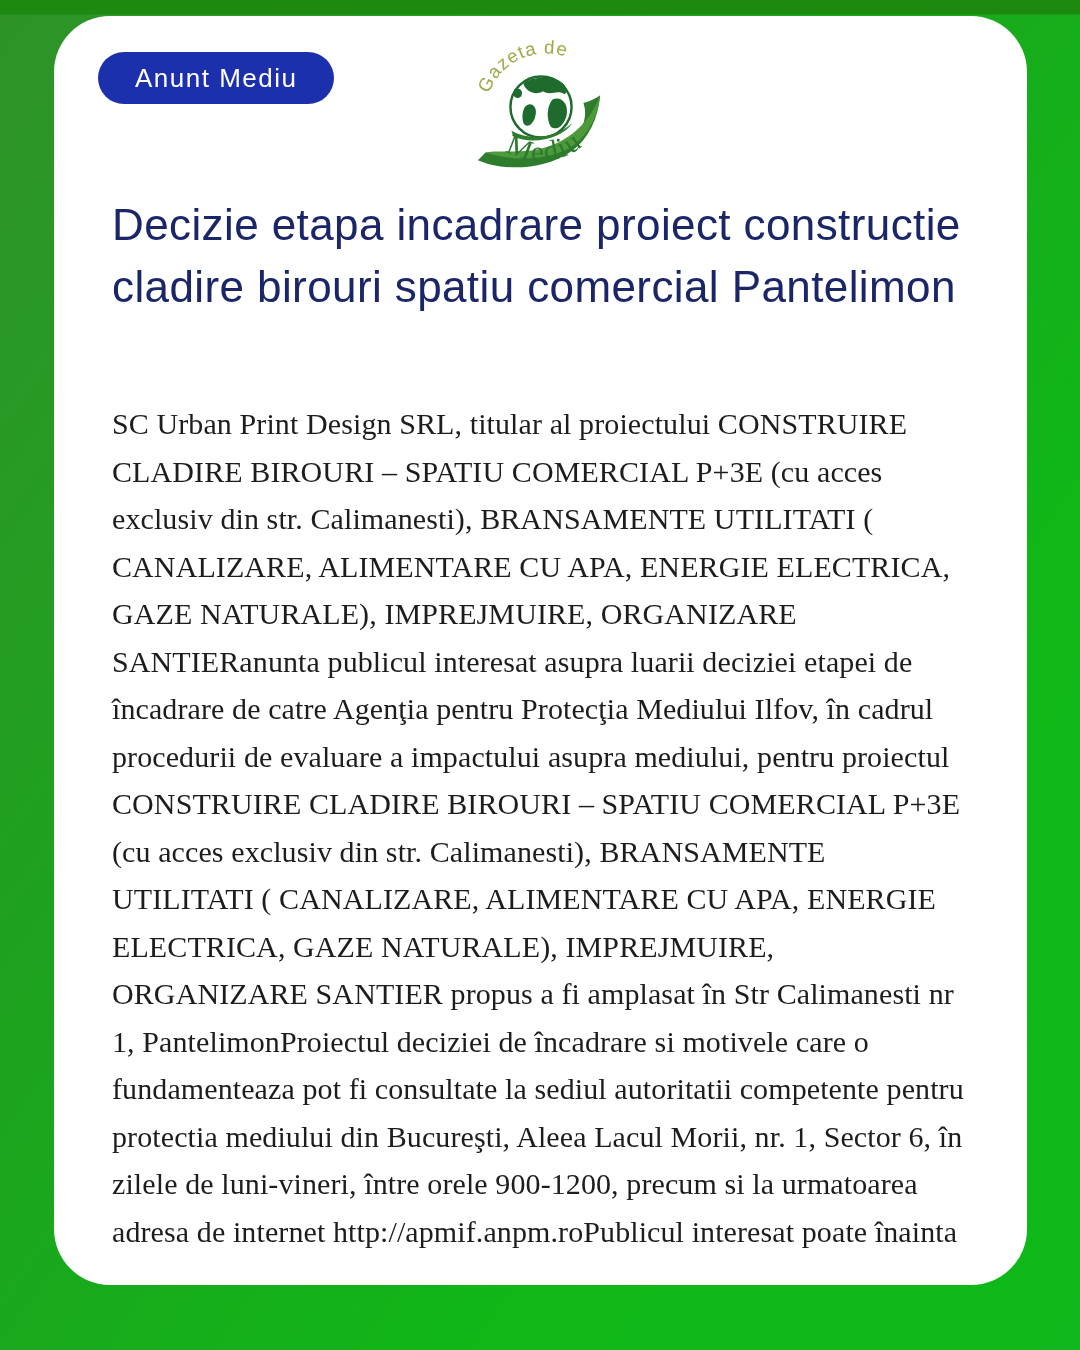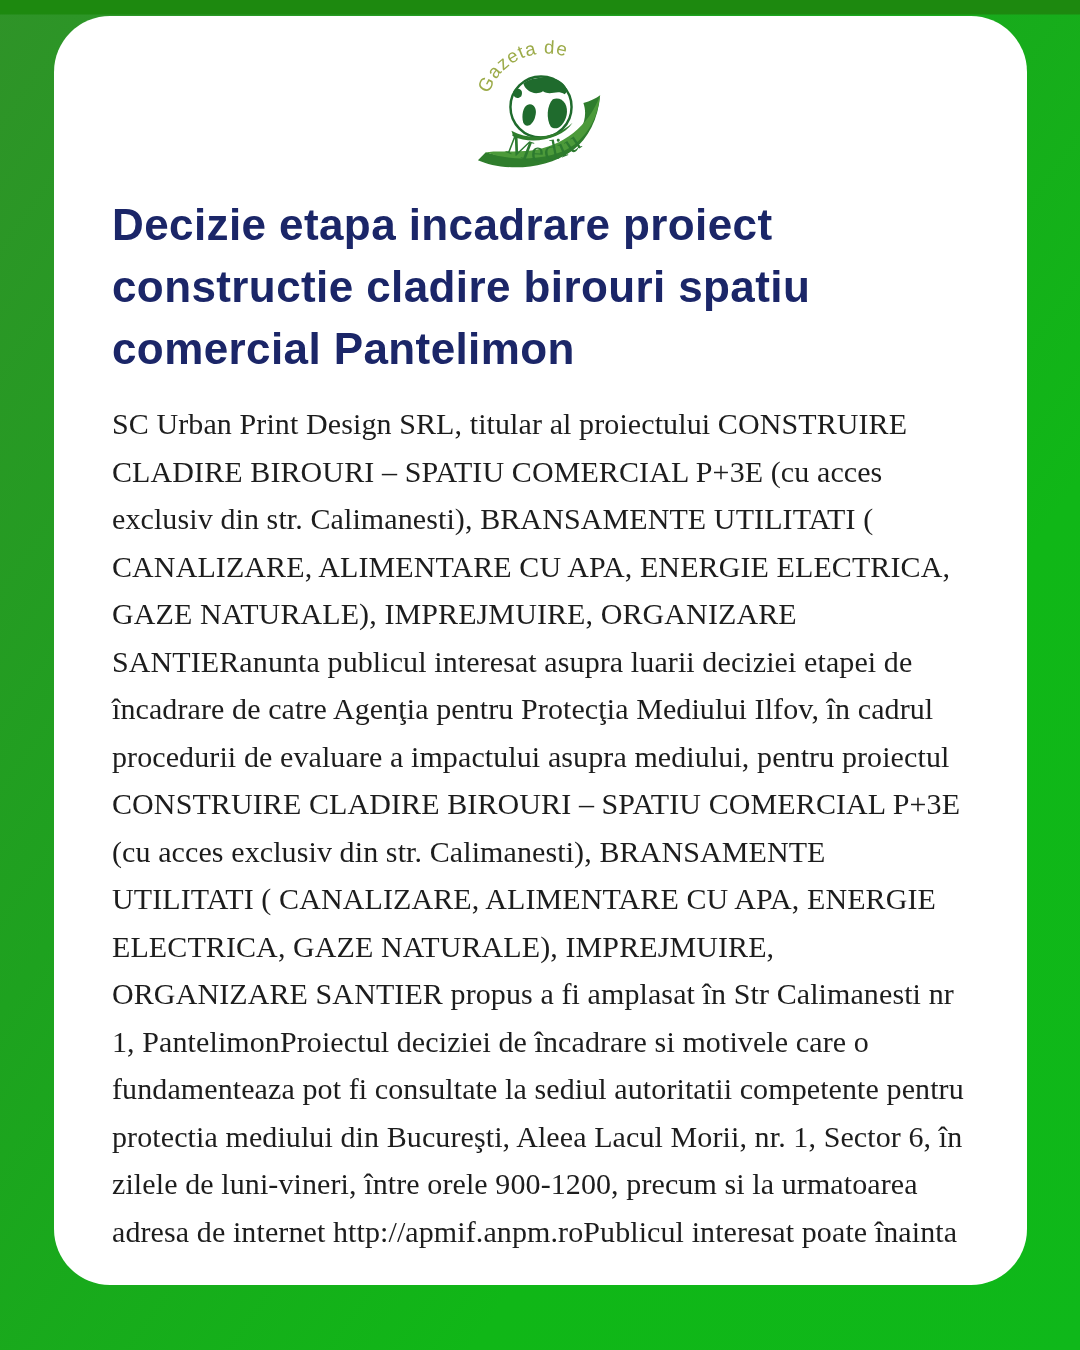--- a/index.html
+++ b/index.html
@@ -28,41 +28,42 @@
     padding:13px 37px; border-radius:30px; line-height:1;
   }
 
   .logo {
     position:absolute; left:50%; top:24px; transform:translateX(-50%);
     width:138px; height:138px;
   }
 
   .headline {
     position:absolute; left:58px; right:57px; top:178px;
-    color:#1b2668; font-size:44px; font-weight:bold;
+    color:#1b2668; font-size:44px; font-weight:normal;
     line-height:62px; letter-spacing:0.4px;
   }
 
   .article {
     position:absolute; left:58px; right:55px; top:384px;
     color:#1d1d1d; font-size:30px; line-height:47.5px;
     letter-spacing:0.1px;
     font-family:Liberation Serif, serif;
   }
 
   .logo text { font-family:"Liberation Sans", sans-serif; }
   .logo .brand-bottom { font-family:"Liberation Serif", serif; }
 </style>
 </head>
 <body>
 
 <div class="page">
   <div class="card">
 
     <div class="card-header">
+      <button class="badge">Anunt Mediu</button>
 
       <svg class="logo" viewBox="0 0 140 140" aria-hidden="true">
         <defs>
           <path id="arcTop" d="M 14 66 A 62 62 0 0 1 126 40" fill="none"></path>
           <path id="arcBot" d="M 20 100 A 66 66 0 0 0 130 84" fill="none"></path>
         </defs>
 
         <g>
           <path d="M6 122 C 28 132 72 134 102 112 C 118 100 128 80 130 56
                    C 126 59 120 62 113 64 C 118 78 112 94 98 104

